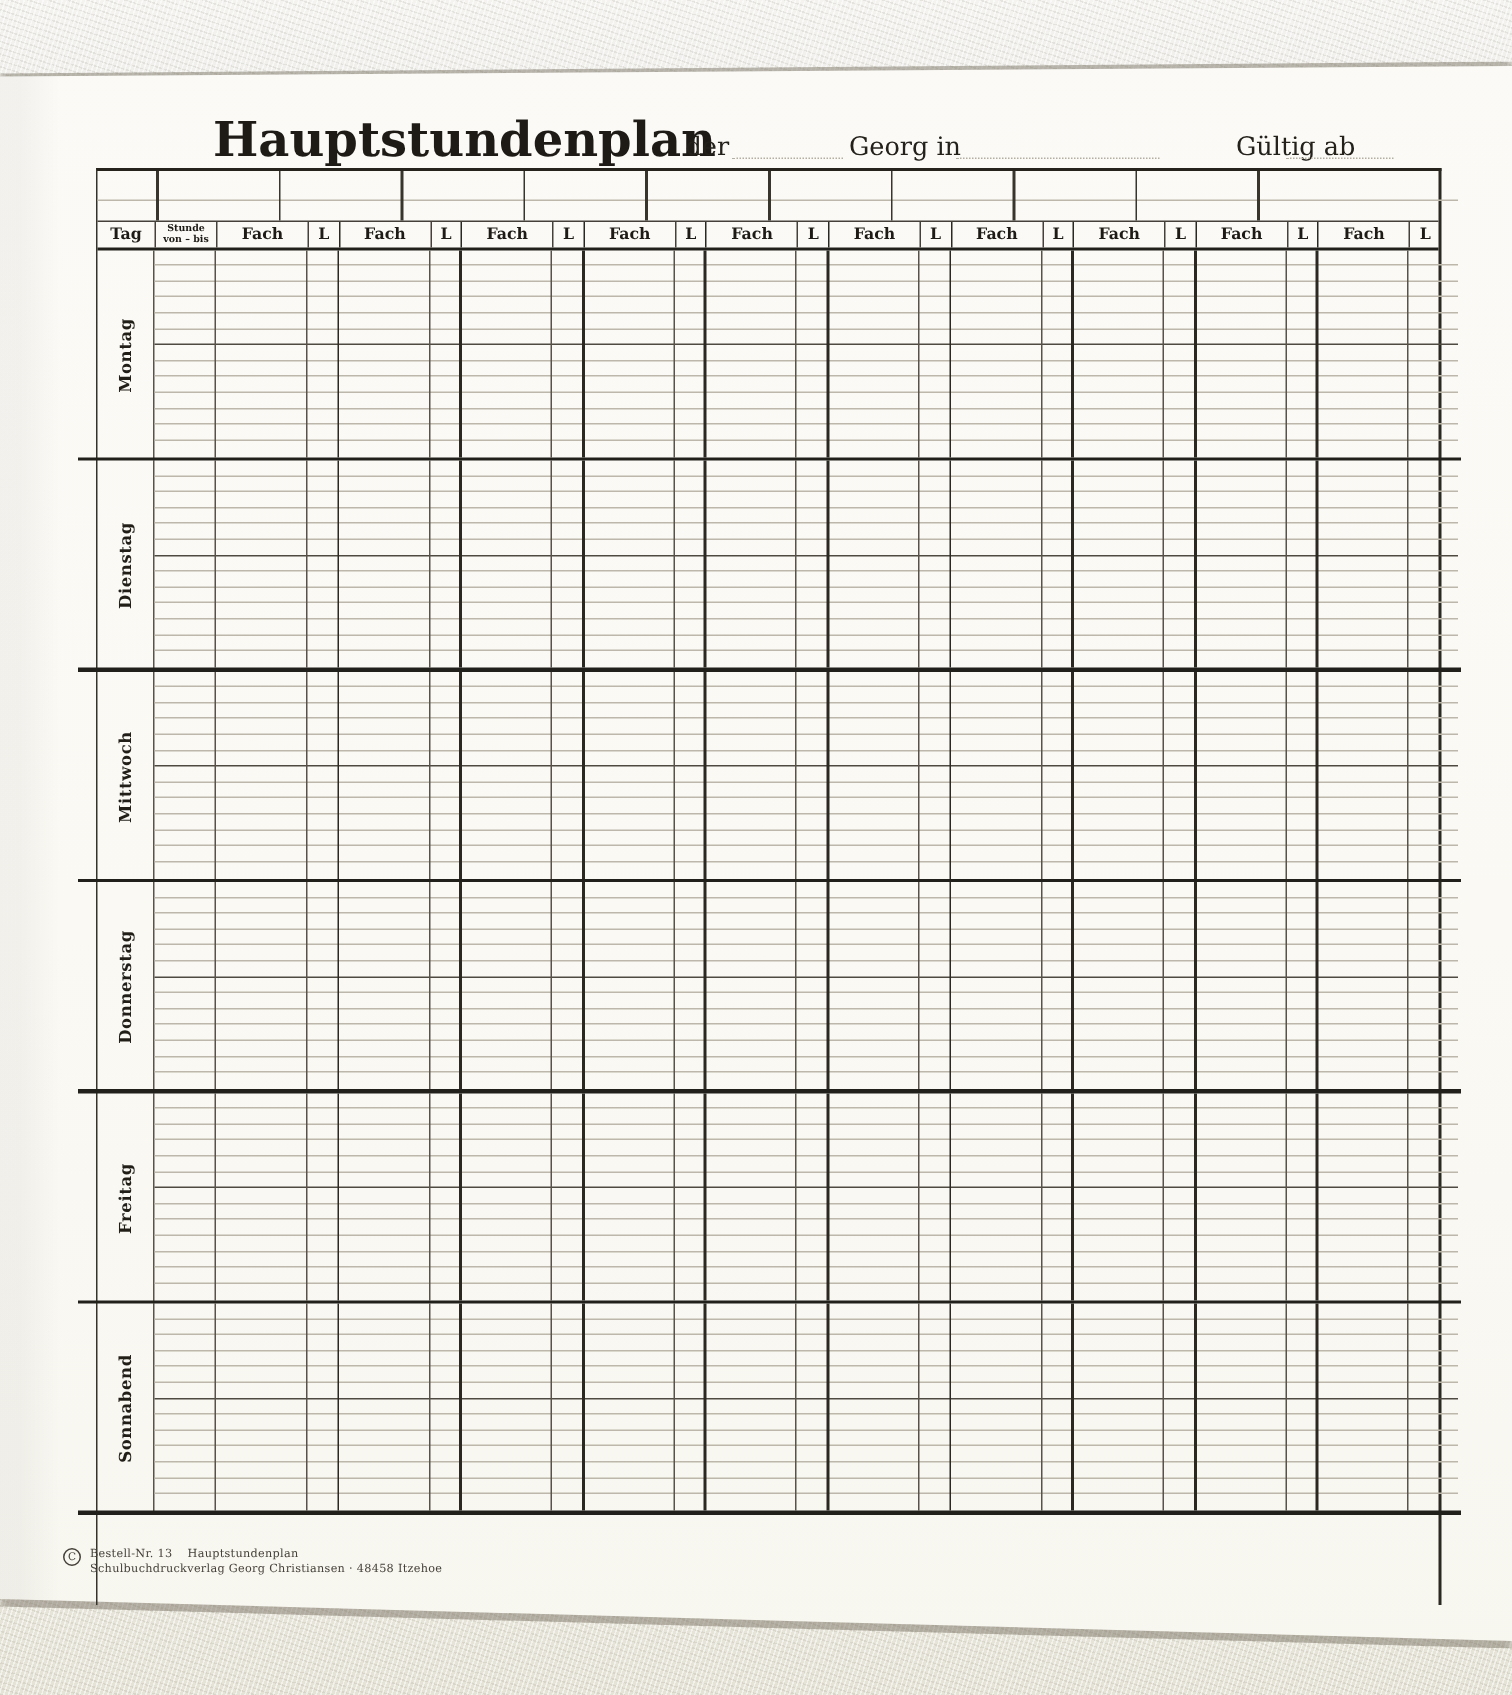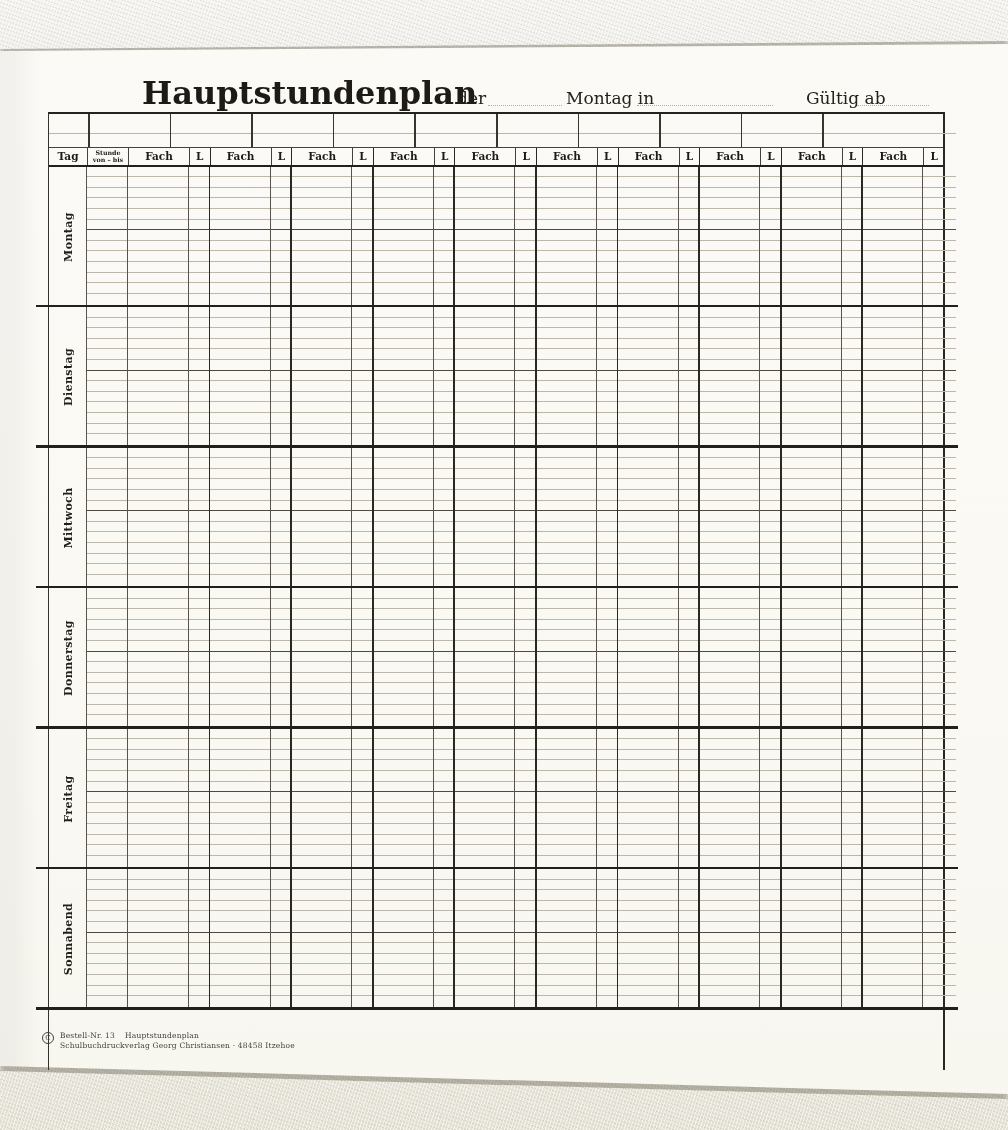--- a/index.html
+++ b/index.html
@@ -39,29 +39,29 @@
 
   
   .title{
     position:absolute;left:142px;top:74px;
     font-size:32px;font-weight:bold;letter-spacing:0px;color:#1e1b16;
     font-family:"DejaVu Serif","Liberation Serif",serif;
   }
   .fill-label{position:absolute;top:88px;font-size:17px;color:#24211b;}
   .lab-der{left:457px;}
   .lab-schule{left:566px;}
-  .lab-gueltig{left:806px;text-align:center;}
+  .lab-gueltig{left:824px;text-align:center;}
   .blank{position:absolute;top:91px;height:14px;border-bottom:1.5px dotted #b3aea2;}
   .blank-1{left:488px;width:74px;}
   .blank-2{left:637px;width:136px;}
   .blank-3{left:857px;width:72px;}
 
   
   #timetable{
-    position:absolute;left:48px;top:112px;width:897px;height:958px;
+    position:absolute;left:64px;top:112px;width:897px;height:958px;
     box-sizing:border-box;
     border-top:2.5px solid var(--ink);
     border-left:1.5px solid #35322b;
     border-right:2px solid #2b2822;
   }
   .topband{position:relative;height:32.5px;}
   .topband .hline{position:absolute;left:0;top:18.5px;width:calc(100% + 13px);height:1px;background:var(--thin);}
   .tvline{position:absolute;top:0;height:100%;width:1.6px;background:#38352d;}
 
   .headrow{
@@ -108,21 +108,21 @@
 
 <div class="fabric"></div>
 <div class="paper-shadow"></div>
 <div class="paper"></div>
 
 <div class="content">
 
   <div class="title">Hauptstundenplan</div>
   <span class="fill-label lab-der">der</span>
   <span class="blank blank-1"></span>
-  <span class="fill-label lab-schule">Montag in</span>
+  <span class="fill-label lab-schule">Georg in</span>
   <span class="blank blank-2"></span>
   <span class="fill-label lab-gueltig">Gültig ab</span>
   <span class="blank blank-3"></span>
 
   <div id="timetable">
       <div class="topband">
         <div class="hline"></div>
         <div class="tvline" style="left: 39px;"></div>
         <div class="tvline" style="left: 120.6px;"></div>
         <div class="tvline" style="left: 202.2px;"></div>

